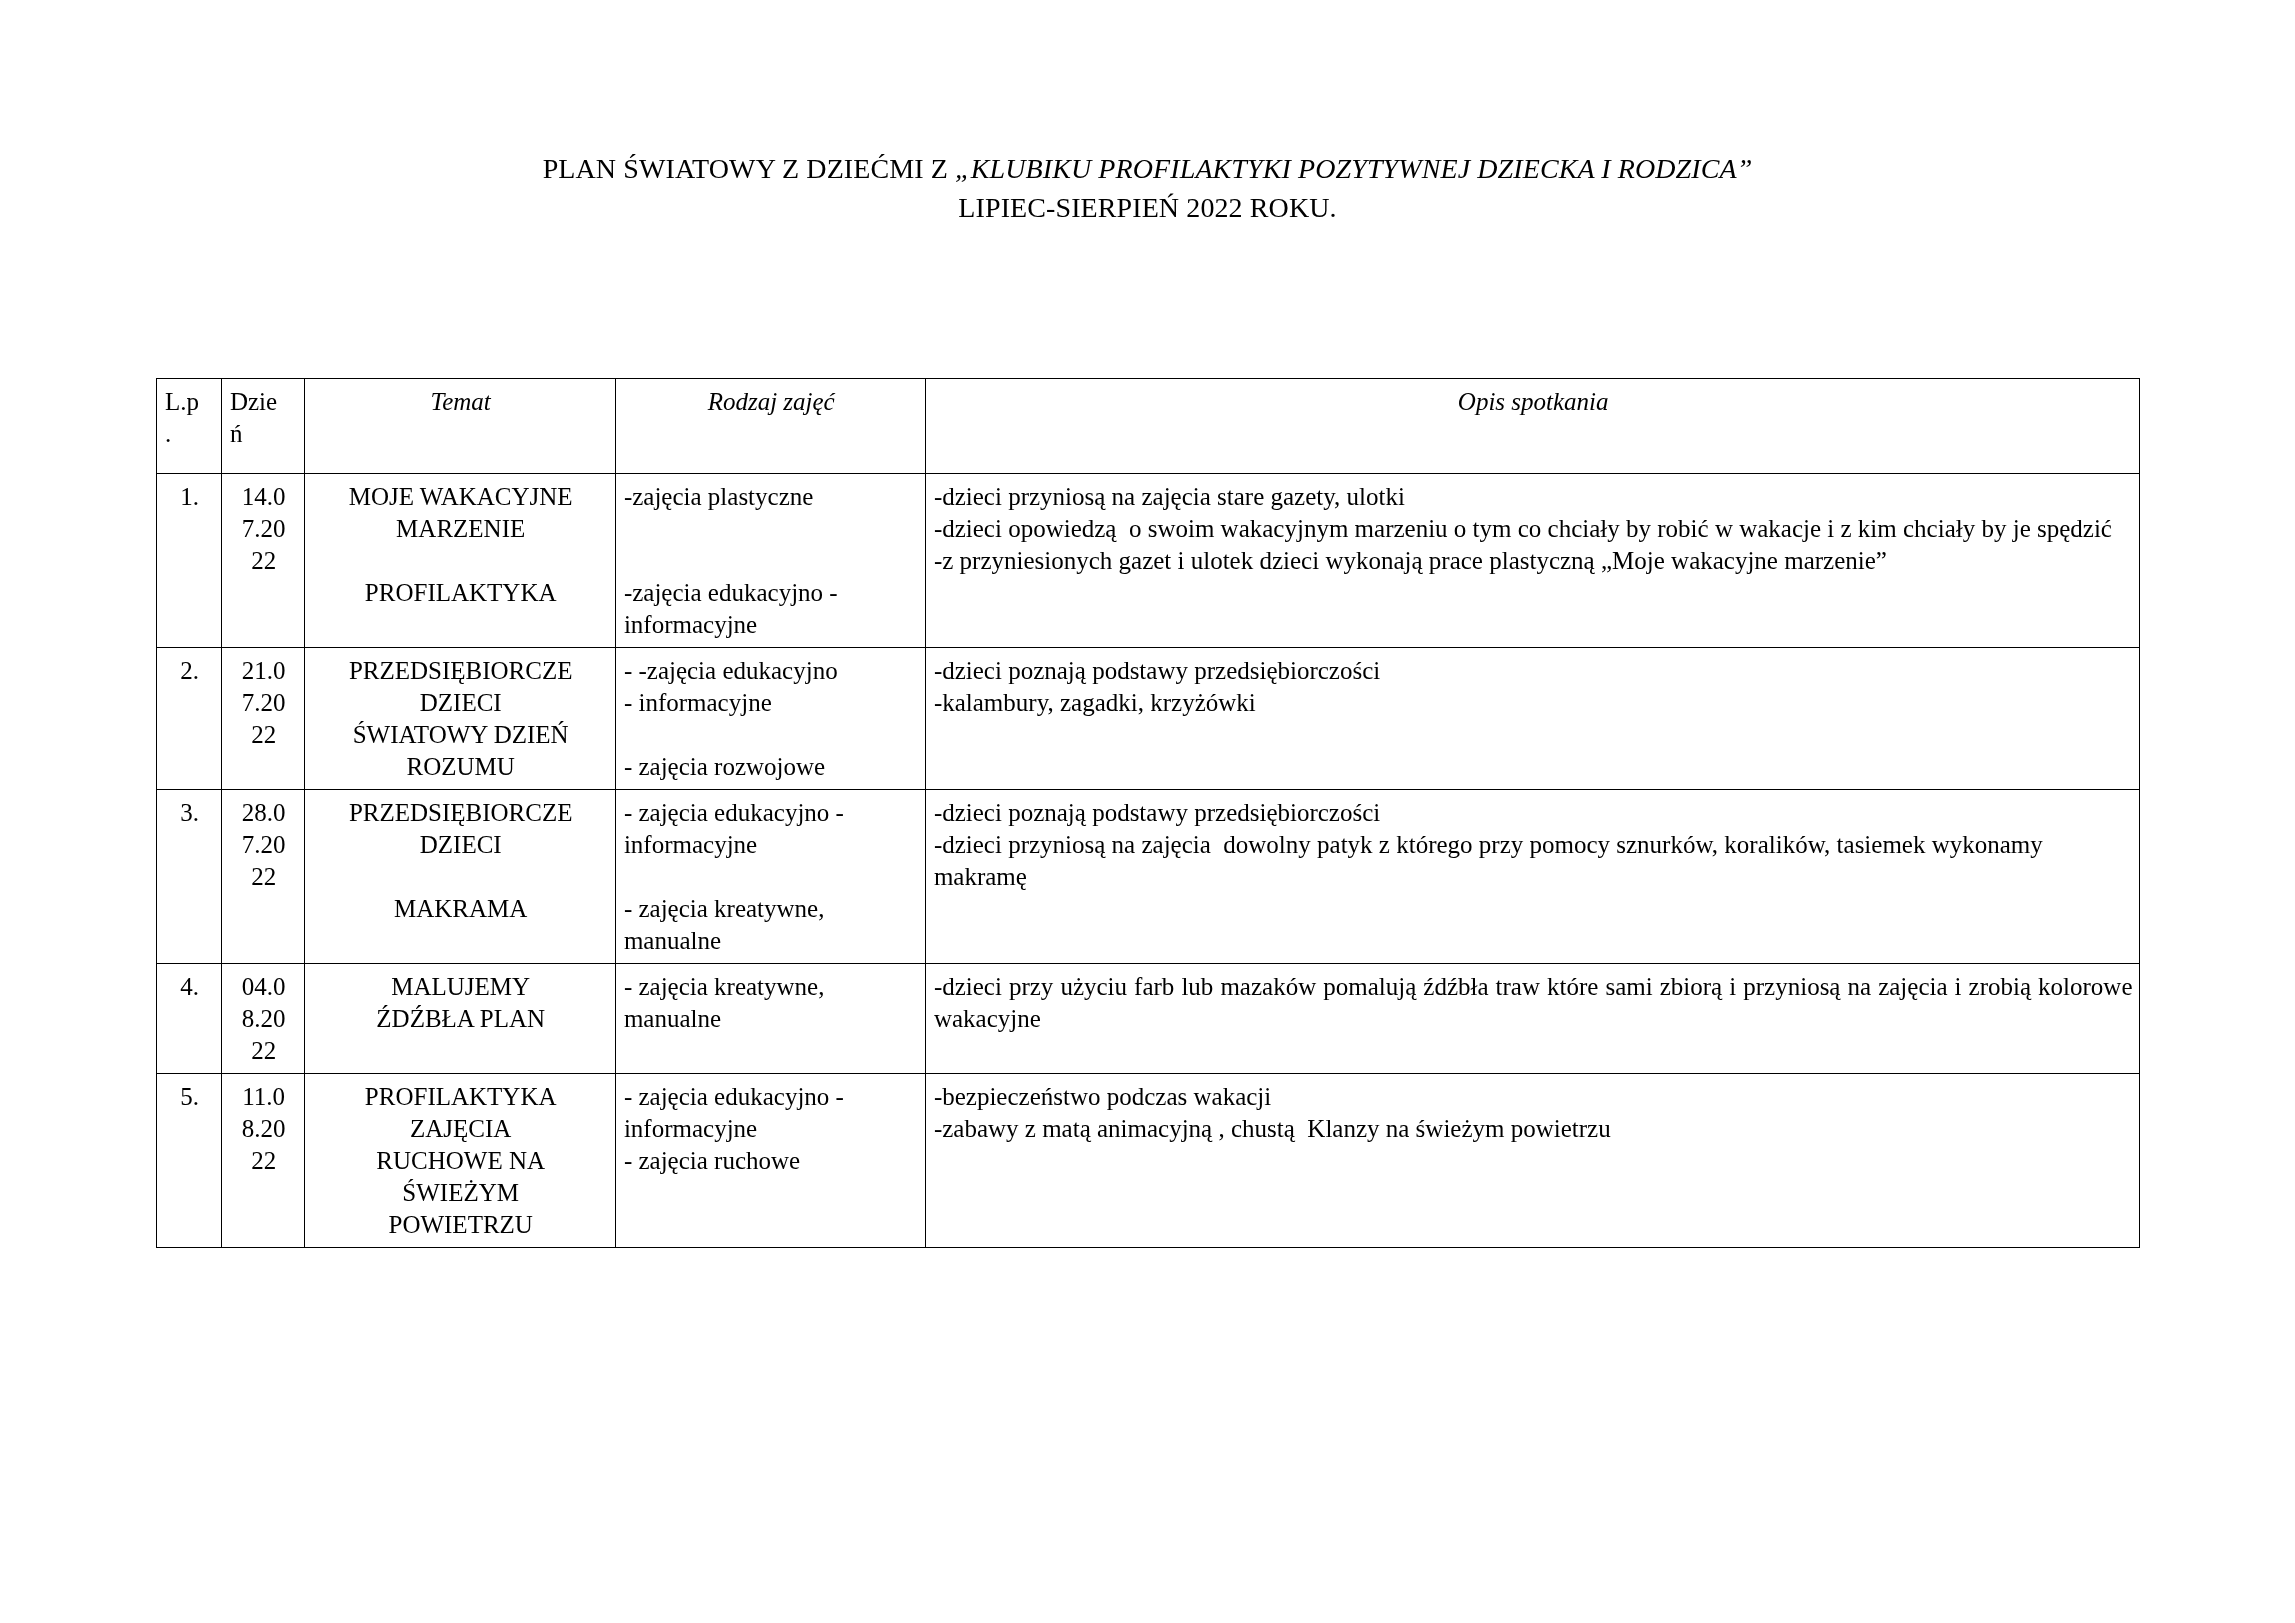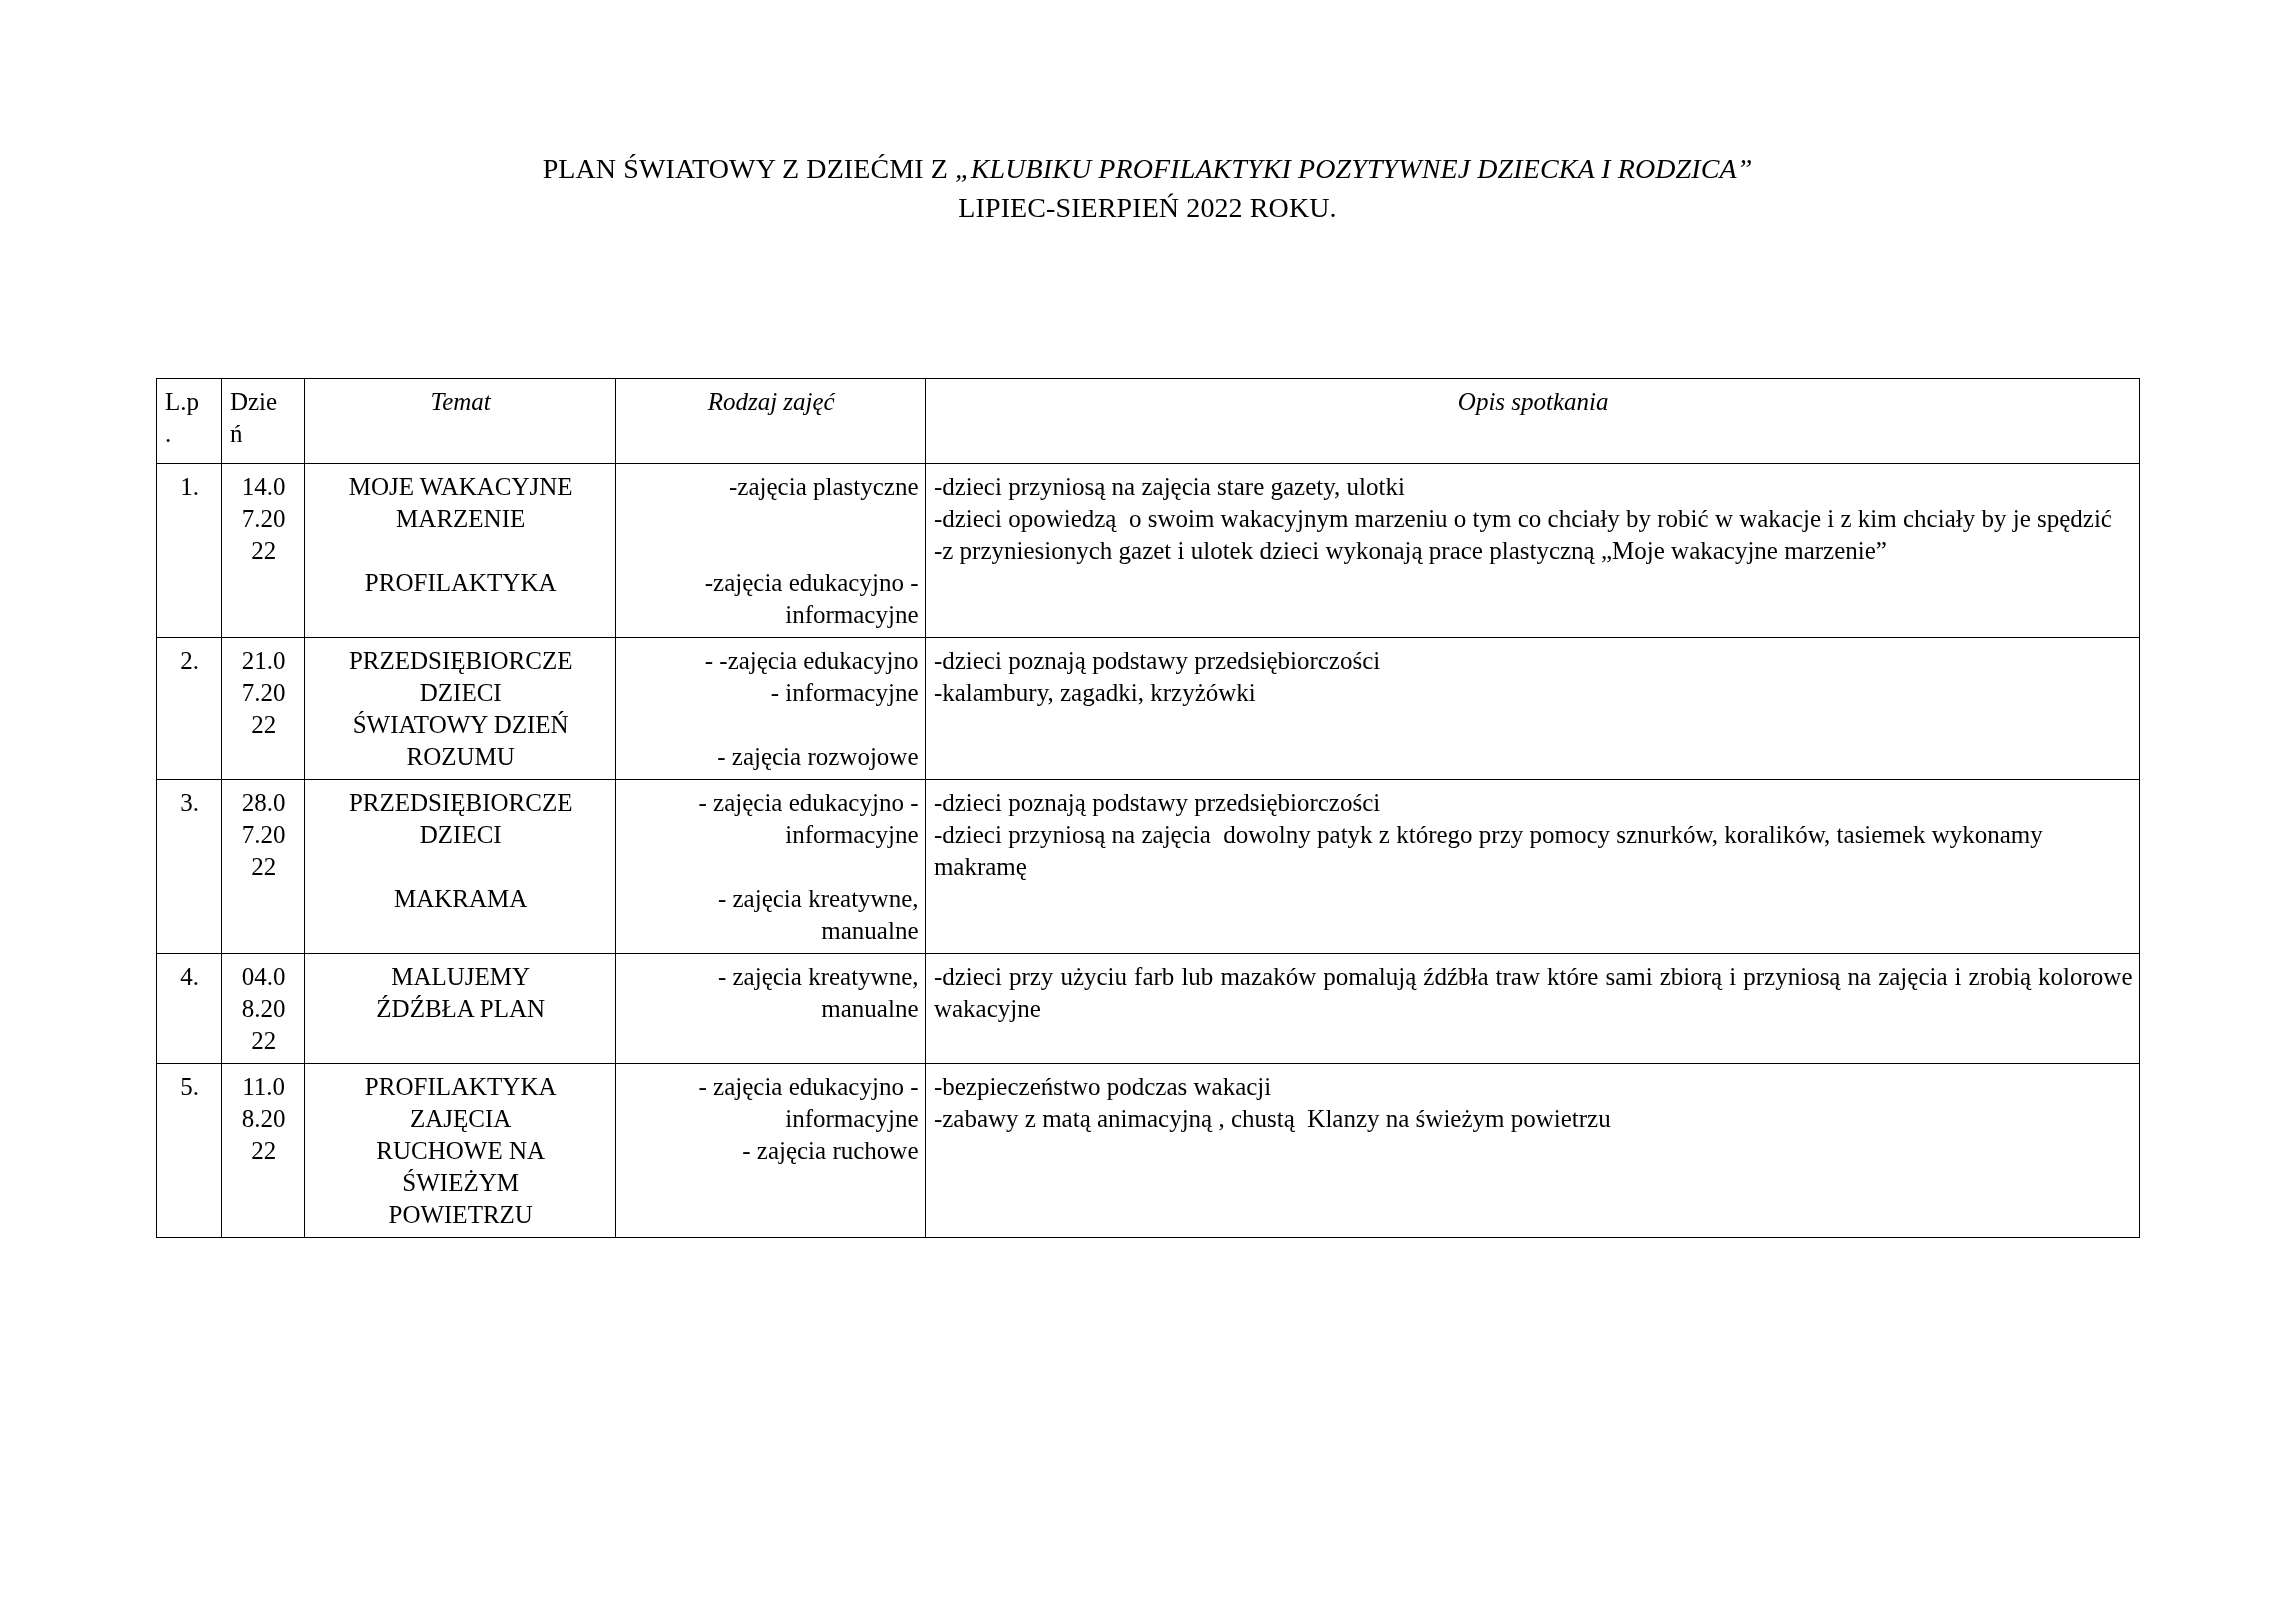--- a/index.html
+++ b/index.html
@@ -61,21 +61,21 @@
   }
 
   col.c-lp    { width: 65px; }
   col.c-date  { width: 83px; }
   col.c-topic { width: 311px; }
   col.c-kind  { width: 310px; }
   col.c-desc  { width: 1214px; }
 
   
   .doc-table thead td {
-    height: 85px;
+    height: 95px;
     padding-top: 6.5px;
   }
   .th-center { text-align: center; font-style: italic; }
   .th-left   { text-align: left; }
 
   
   .cell-lp {
     text-align: center;
     padding-top: 9.2px;
   }
@@ -83,21 +83,21 @@
     text-align: center;
     padding-top: 9.2px;
     line-height: 32px;
   }
   .cell-topic {
     text-align: center;
     padding-top: 9.2px;
     line-height: 32px;
   }
   .cell-kind {
-    text-align: right;
+    text-align: left;
     padding-top: 9.2px;
     line-height: 32px;
   }
   .cell-desc {
     text-align: left;
     padding-top: 9.2px;
     line-height: 32px;
   }
   .cell-desc.justify { text-align: justify; }
 </style>

